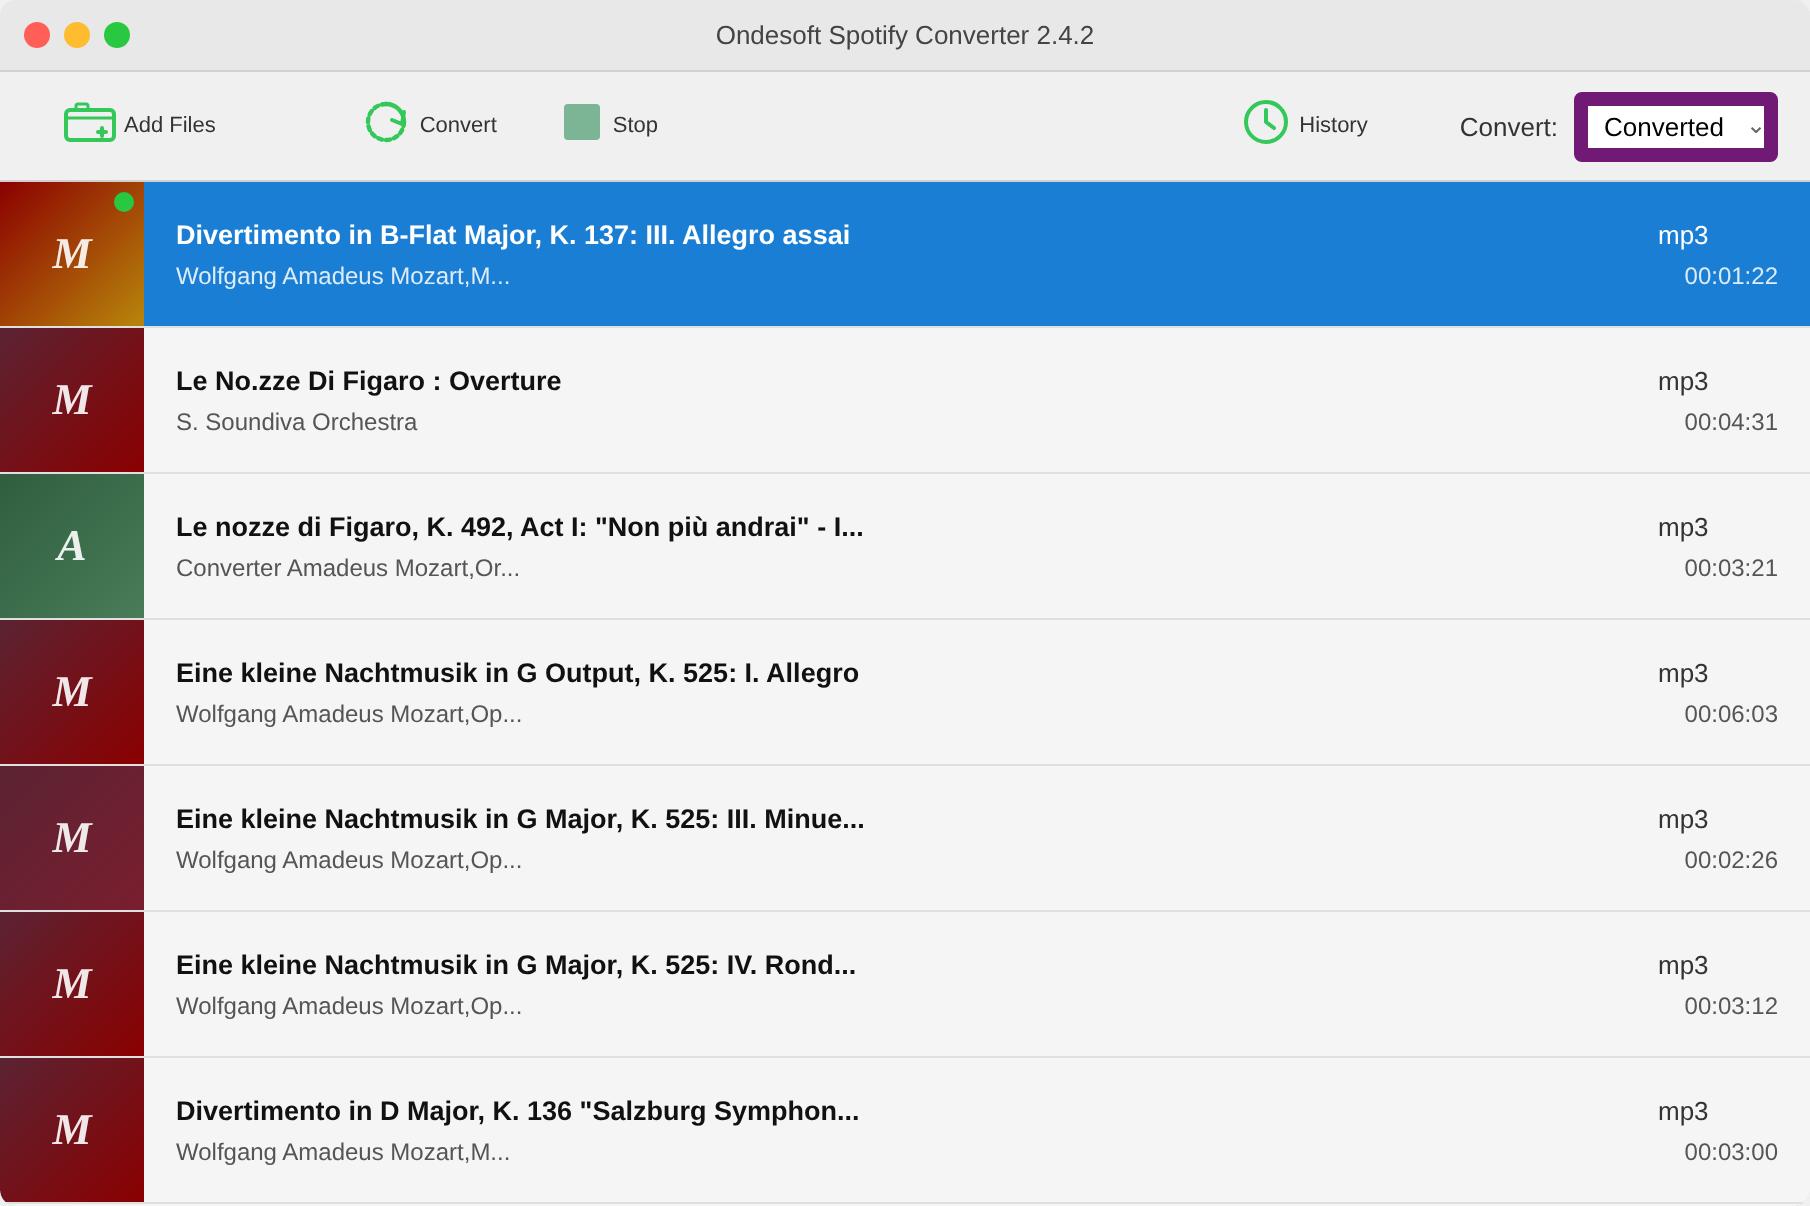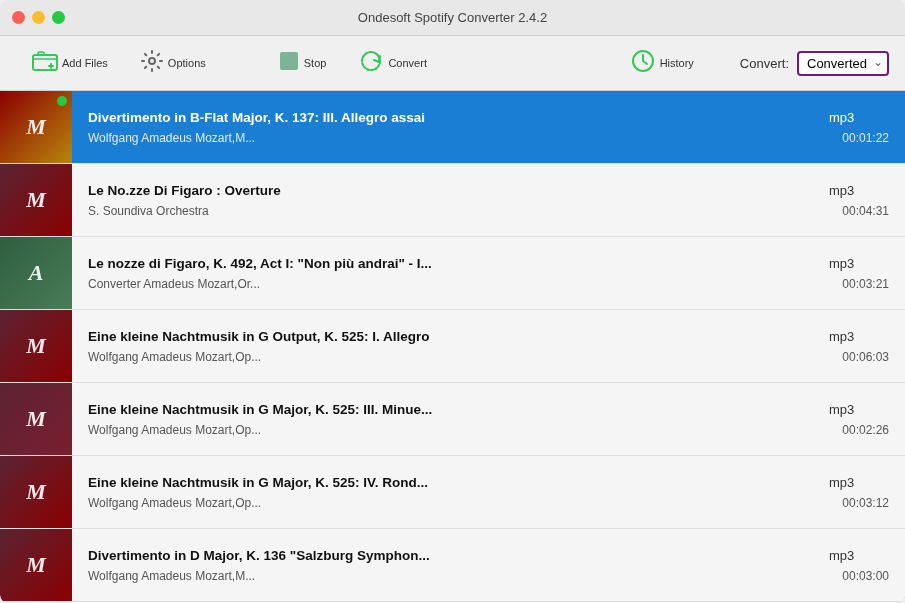--- a/index.html
+++ b/index.html
@@ -82,21 +82,21 @@
       display: flex;
       align-items: center;
       gap: 8px;
     }
     .output-label {
       font-size: 13px;
       color: #333;
     }
     .output-select {
       background: white;
-      border: 2px solid #701a75;
+      border: 7px solid #701a75;
       border-radius: 4px;
       padding: 3px 20px 3px 8px;
       font-size: 13px;
       appearance: none;
       -webkit-appearance: none;
       cursor: pointer;
       position: relative;
     }
     .select-wrapper {
       position: relative;
@@ -230,52 +230,43 @@
         <svg width="26" height="22" viewBox="0 0 26 22" fill="none">
           <rect x="1" y="5" width="24" height="15" rx="2" stroke="#34c759" stroke-width="2" fill="none"></rect>
           <path d="M1 9h24" stroke="#34c759" stroke-width="1.5"></path>
           <path d="M6 5V3a1 1 0 011-1h4a1 1 0 011 1v2" stroke="#34c759" stroke-width="1.5" fill="none"></path>
           <path d="M19 14v4M17 16h4" stroke="#34c759" stroke-width="2" stroke-linecap="round"></path>
         </svg>
       </span>
       <span class="toolbar-label">Add Files</span>
     </div>
 
-    <div class="toolbar-group">
-      <span class="toolbar-icon icon-gray">
-        <svg width="24" height="24" viewBox="0 0 24 24" fill="none">
-          <circle cx="12" cy="12" r="3" stroke="#666" stroke-width="2"></circle>
-          <path d="M12 2v2M12 20v2M2 12h2M20 12h2M4.93 4.93l1.41 1.41M17.66 17.66l1.41 1.41M4.93 19.07l1.41-1.41M17.66 6.34l1.41-1.41" stroke="#666" stroke-width="2" stroke-linecap="round"></path>
-        </svg>
-      </span>
-      <span class="toolbar-label">Options</span>
-    </div>
 
     <div style="width:40px;"></div>
-
-    <div class="toolbar-group">
-      <span class="toolbar-icon">
-        <svg width="22" height="22" viewBox="0 0 22 22" fill="none">
-          <rect x="2" y="2" width="18" height="18" rx="2" fill="#4a9a6f" opacity="0.7"></rect>
-        </svg>
-      </span>
-      <span class="toolbar-label">Stop</span>
-    </div>
 
     <div class="toolbar-group">
       <span class="toolbar-icon icon-green">
         <svg width="26" height="26" viewBox="0 0 26 26" fill="none">
           <path d="M13 4a9 9 0 019 9" stroke="#34c759" stroke-width="2.2" stroke-linecap="round" fill="none"></path>
           <path d="M22 13a9 9 0 01-9 9 9 9 0 01-9-9 9 9 0 019-9" stroke="#34c759" stroke-width="2.2" stroke-linecap="round" stroke-dasharray="2 2" fill="none"></path>
           <path d="M22 8l-1 6-5-2" stroke="#34c759" stroke-width="2" stroke-linecap="round" stroke-linejoin="round" fill="none"></path>
         </svg>
       </span>
       <span class="toolbar-label">Convert</span>
     </div>
 
+    <div class="toolbar-group">
+      <span class="toolbar-icon">
+        <svg width="22" height="22" viewBox="0 0 22 22" fill="none">
+          <rect x="2" y="2" width="18" height="18" rx="2" fill="#4a9a6f" opacity="0.7"></rect>
+        </svg>
+      </span>
+      <span class="toolbar-label">Stop</span>
+    </div>
+
     <div class="toolbar-spacer"></div>
 
     <div class="toolbar-group">
       <span class="toolbar-icon icon-green">
         <svg width="26" height="26" viewBox="0 0 26 26" fill="none">
           <circle cx="13" cy="13" r="10" stroke="#34c759" stroke-width="2" fill="none"></circle>
           <path d="M13 7v6l4 3" stroke="#34c759" stroke-width="2" stroke-linecap="round" stroke-linejoin="round"></path>
           <path d="M3 13a10 10 0 000 0" stroke="#34c759" stroke-width="1" fill="none"></path>
         </svg>
       </span>

